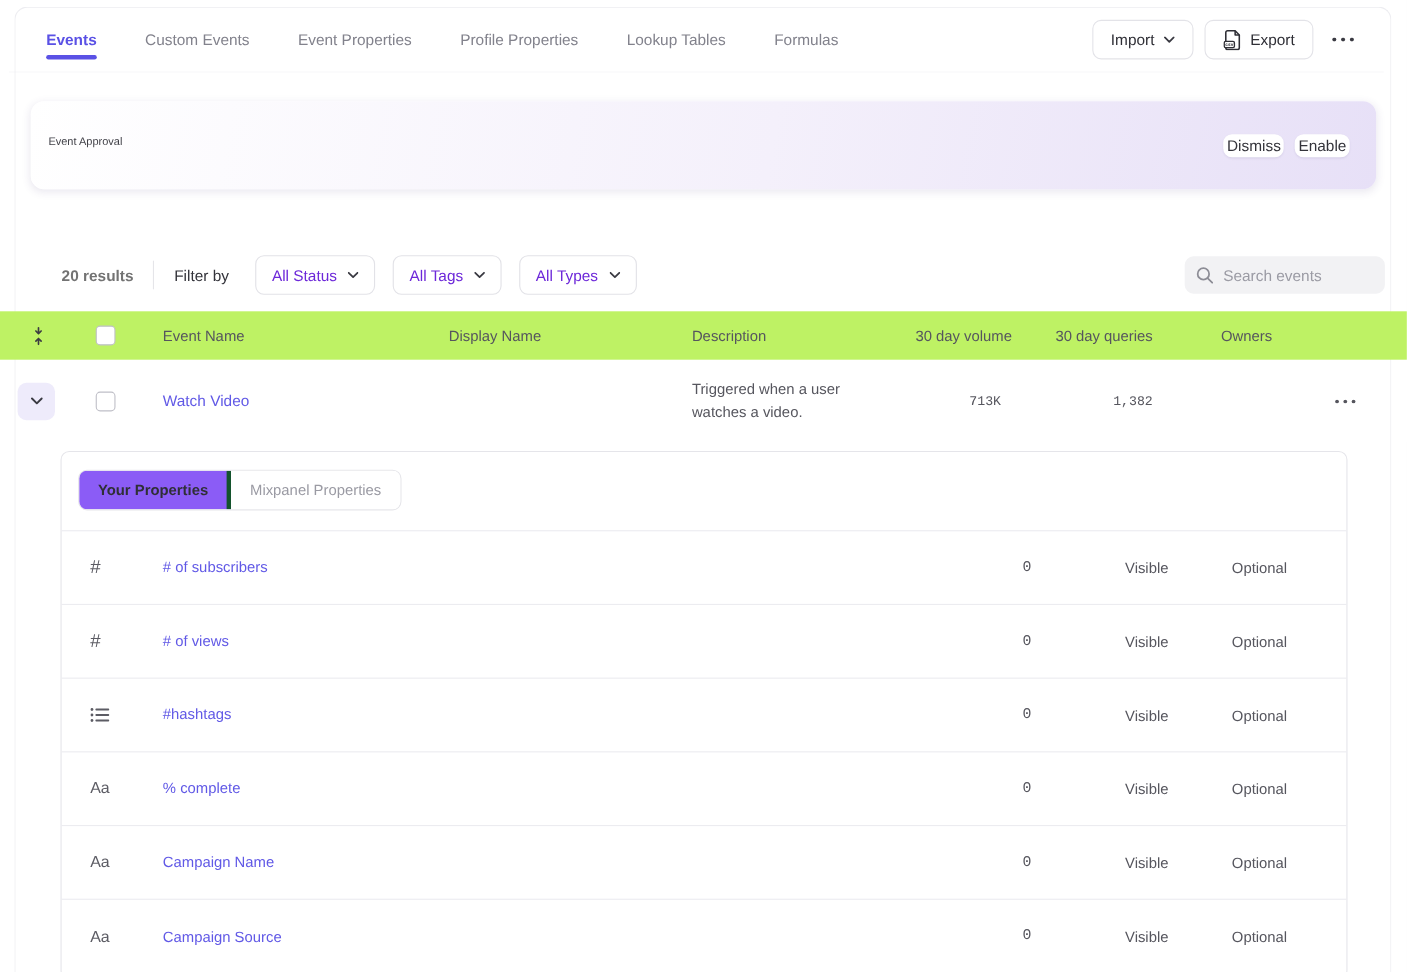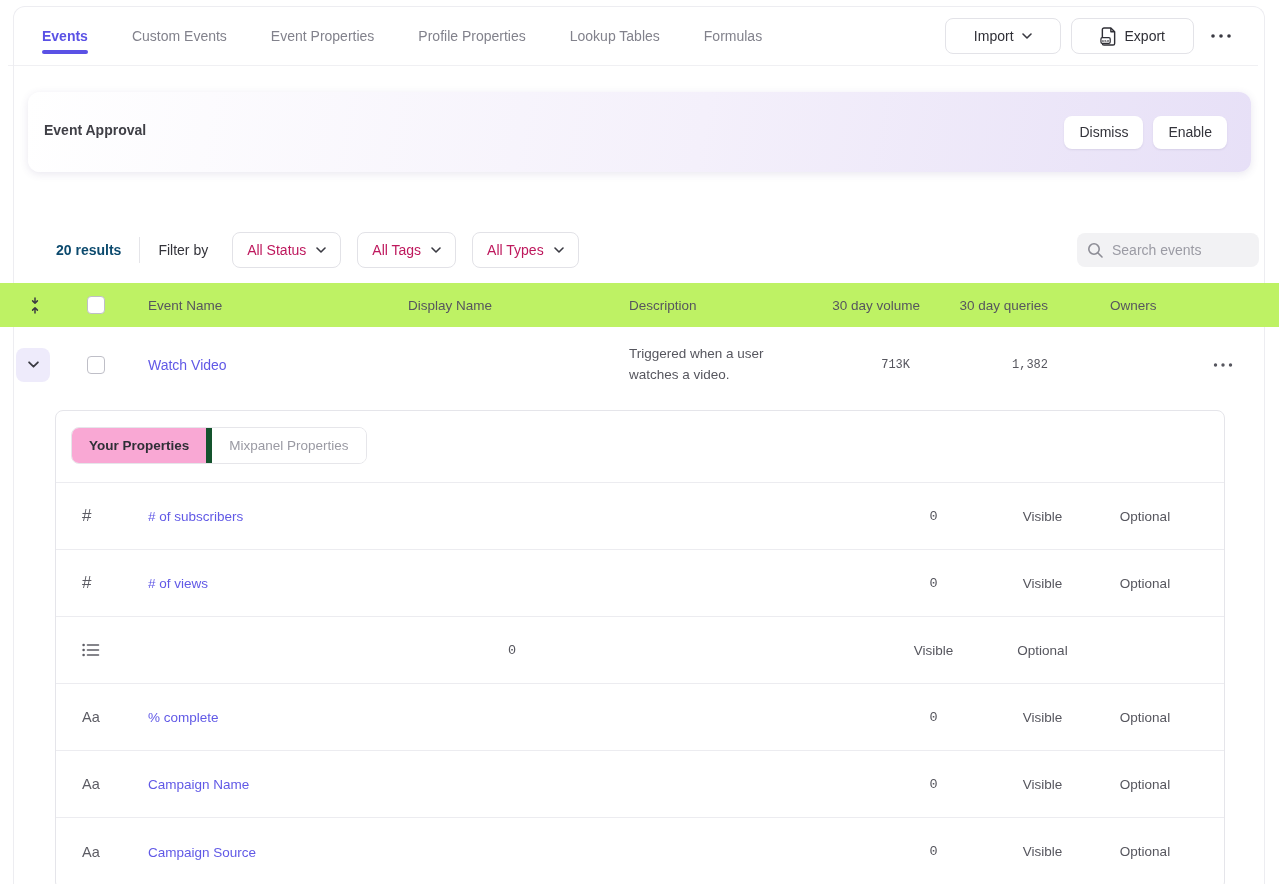--- a/index.html
+++ b/index.html
@@ -20,54 +20,54 @@
     background:#fff; z-index:2; border-radius:12px 12px 0 0; padding:0 20px 0 34px;
   }
   .nav-tabs { display:flex; gap:44px; height:100%; align-items:center; }
   .nav-tab { position:relative; font-size:14px; font-weight:500; color:#82828c;
     height:100%; display:flex; align-items:center; cursor:pointer; white-space:nowrap; }
   .nav-tab.active { color:#5a51e5; font-weight:600; }
   .nav-tab .underline { position:absolute; left:0; right:0; bottom:11px; height:4px;
     border-radius:2px; background:#5a51e5; }
   .nav-right { margin-left:auto; display:flex; align-items:center; gap:10px; }
   .btn {
-    display:inline-flex; align-items:center; gap:8px; height:36px; padding:0 28px;
+    display:inline-flex; align-items:center; gap:8px; height:36px; padding:0 16px;
     background:#fff; border:1px solid #e3e3e8; border-radius:8px;
     font-size:14px; font-weight:500; color:#2f2f36; cursor:pointer; white-space:nowrap;
     font-family:"Liberation Sans", sans-serif;
   }
   .icon-btn { border:none; background:transparent; padding:0 6px; height:36px;
     display:inline-flex; align-items:center; cursor:pointer; color:#3a3a42; }
   
   .banner {
     position:absolute; left:28px; top:92px; width:1223px; height:80px;
     border-radius:12px; display:flex; align-items:center; padding:0 24px 0 16px;
     background:linear-gradient(100deg, #ffffff 0%, #f4f0fb 55%, #e7e0f7 100%);
     box-shadow:0 2px 8px rgba(70,60,120,0.12); z-index:1;
   }
-  .banner-title { font-size:14px; font-weight:700; color:#3f3f46; margin-bottom:5px; }
+  .banner-title { font-size:10px; font-weight:400; color:#3f3f46; margin-bottom:5px; }
   .banner-desc { font-size:13px; color:#6f6f78; }
   .banner-actions { margin-left:auto; display:flex; gap:10px; }
   .banner-btn {
-    height:33px; padding:0 15px; background:#fff; border:none; border-radius:8px;
+    height:21px; padding:0 3px; background:#fff; border:none; border-radius:8px;
     font-size:14px; font-weight:500; color:#34343b; cursor:pointer;
     box-shadow:0 1px 2px rgba(60,50,100,0.10); font-family:"Liberation Sans", sans-serif;
   }
   
   .filter-row {
     position:absolute; left:0; top:230px; width:1279px; height:40px;
     display:flex; align-items:center; padding-left:56px;
   }
-  .results-count { font-size:14px; font-weight:700; color:#0c4a6e; }
+  .results-count { font-size:14px; font-weight:700; color:#737373; }
   .v-divider { width:1px; height:26px; background:#e5e5e9; margin:0 18px; }
   .filter-by { font-size:14px; font-weight:500; color:#33333a; margin-right:24px; }
   .pill {
     display:inline-flex; align-items:center; gap:10px; height:36px; padding:0 14px;
     border:1px solid #e2e2e7; border-radius:8px; background:#fff; cursor:pointer;
-    font-size:14px; font-weight:500; color:#be185d; margin-right:16px;
+    font-size:14px; font-weight:500; color:#6d28d9; margin-right:16px;
     font-family:"Liberation Sans", sans-serif;
     text-align:right;
   }
   .search-box {
     margin-left:auto; margin-right:20px; width:182px; height:34px;
     background:#f2f2f4; border-radius:8px; display:flex; align-items:center;
     padding:0 10px; gap:8px;
   }
   .search-box input {
     border:none; background:transparent; outline:none; flex:1; min-width:0;
@@ -108,21 +108,21 @@
   }
   .panel-tabs-row { height:72px; padding:16px 0 0 15px; border-bottom:1px solid #ececf0; }
   .tab-group {
     display:inline-flex; border:1px solid #e6e6ea; border-radius:8px; overflow:hidden; height:37px;
   }
   .ptab {
     display:flex; align-items:center; padding:0 17px; font-size:13.5px; cursor:pointer;
     background:#fff; color:#9a9aa3; font-weight:500; border:none;
     font-family:"Liberation Sans", sans-serif;
   }
-  .ptab.active { background:#f9a8d4; color:#2f2f36; font-weight:700; border-right:6px solid #14532d; }
+  .ptab.active { background:#8b5cf6; color:#2f2f36; font-weight:700; border-right:4px solid #14532d; }
   .prop-row {
     height:67px; display:grid; align-items:center;
     grid-template-columns:92px 728px 115px 103px 102px 30px;
     border-bottom:1px solid #ececf0;
   }
   .prop-row:last-child { border-bottom:none; }
   .type-cell { display:flex; align-items:center; padding-left:26px; color:#5c5c64; }
   .glyph-num { font-size:17px; font-weight:500; }
   .glyph-text { font-size:14.5px; font-weight:500; }
   .prop-link { font-size:13.5px; color:#6159e6; cursor:pointer; }
@@ -322,20 +322,21 @@
     <div class="type-cell">
       <span>
         <svg width="18" height="14" viewBox="0 0 18 14">
           <circle cx="1.6" cy="2" r="1.3" fill="#5c5c64"></circle>
             <circle cx="1.6" cy="7" r="1.3" fill="#5c5c64"></circle>
             <circle cx="1.6" cy="12" r="1.3" fill="#5c5c64"></circle>
           <path d="M5.5 2h11M5.5 7h11M5.5 12h11" stroke="#5c5c64" stroke-width="1.6" stroke-linecap="round"></path>
         </svg>
       </span>
     </div>
+    <div><span class="prop-link">#hashtags</span></div>
     <div class="prop-count">0</div>
     <div class="prop-meta">Visible</div>
     <div class="prop-meta">Optional</div>
     <div></div>
   </div>
 
   <div class="prop-row">
     <div class="type-cell">
         <span class="glyph-text">Aa</span>
       </div>

